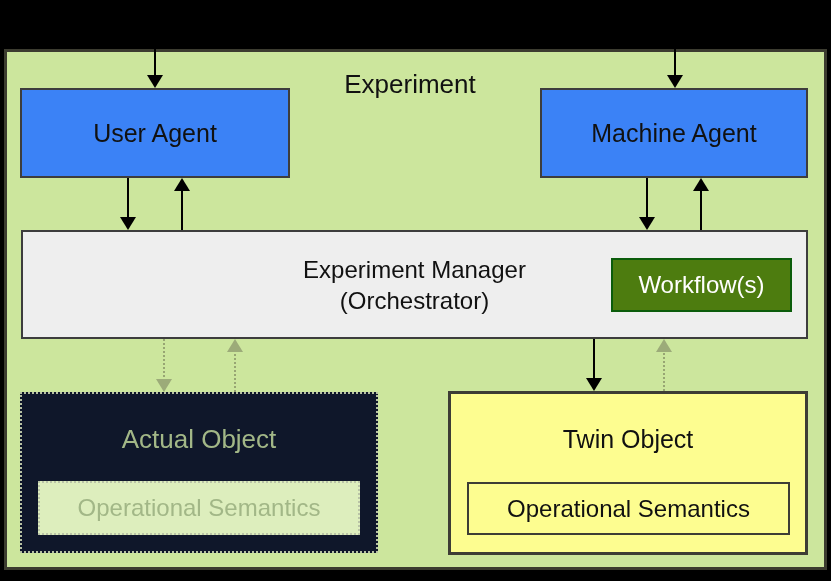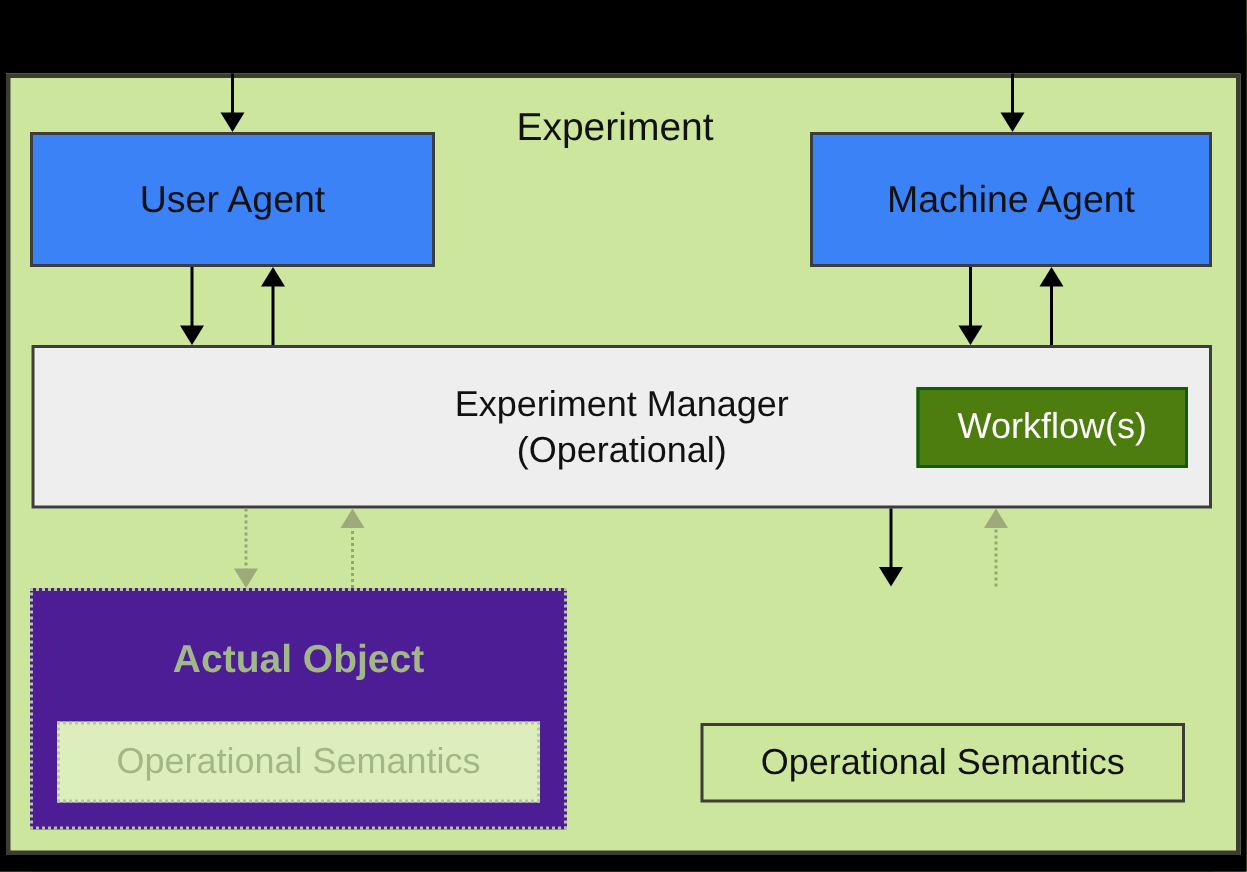--- a/index.html
+++ b/index.html
@@ -72,25 +72,24 @@
     font-size: 25px;
     color: #111111;
   }
   .twin-opsem {
     border: 2px solid #3d3d35;
     background: transparent;
     font-size: 24px;
     color: #111111;
   }
   .faded {
-    background: #4c1d95;
+    background: #0f172a;
     border: 2px dotted #b7c1a3;
     font-size: 26px;
     color: #a2b787;
-    font-weight: bold;
   }
   .faded-opsem {
     background: #ddeebd;
     border: 2px dotted #b9c3a6;
     font-size: 24px;
     color: #a2b787;
   }
   
   .obj-label-zone {
     position: absolute;
@@ -140,37 +139,42 @@
   <div class="node agent" style="left:20px; top:88px; width:270px; height:90px;">
     <span>User Agent</span>
   </div>
 
   <div class="node agent" style="left:540px; top:88px; width:268px; height:90px;">
     <span>Machine Agent</span>
   </div>
 
   <div class="node manager" style="left:21px; top:230px; width:787px; height:109px;">
     <div>Experiment Manager</div>
-    <div>(Operational)</div>
+    <div>(Orchestrator)</div>
   </div>
 
   <div class="node workflow" style="left:611px; top:258px; width:181px; height:54px;">
     <span>Workflow(s)</span>
   </div>
 
   <div class="node faded" style="left:20px; top:392px; width:358px; height:161px;">
     <div class="obj-label-zone">
       <span>Actual Object</span>
     </div>
   </div>
 
   <div class="node faded-opsem" style="left:38px; top:481px; width:322px; height:54px;">
     <span>Operational Semantics</span>
   </div>
 
+  <div class="node twin" style="left:448px; top:391px; width:360px; height:164px;">
+    <div class="obj-label-zone">
+      <span>Twin Object</span>
+    </div>
+  </div>
 
   <div class="node twin-opsem" style="left:467px; top:482px; width:323px; height:53px;">
     <span>Operational Semantics</span>
   </div>
 
   <div class="arrow down" style="left:146px; top:49px; height:39px;"></div>
   <div class="arrow down" style="left:666px; top:49px; height:39px;"></div>
 
   <div class="arrow down" style="left:119px; top:178px; height:52px;"></div>
   <div class="arrow up" style="left:173px; top:178px; height:52px;"></div>

